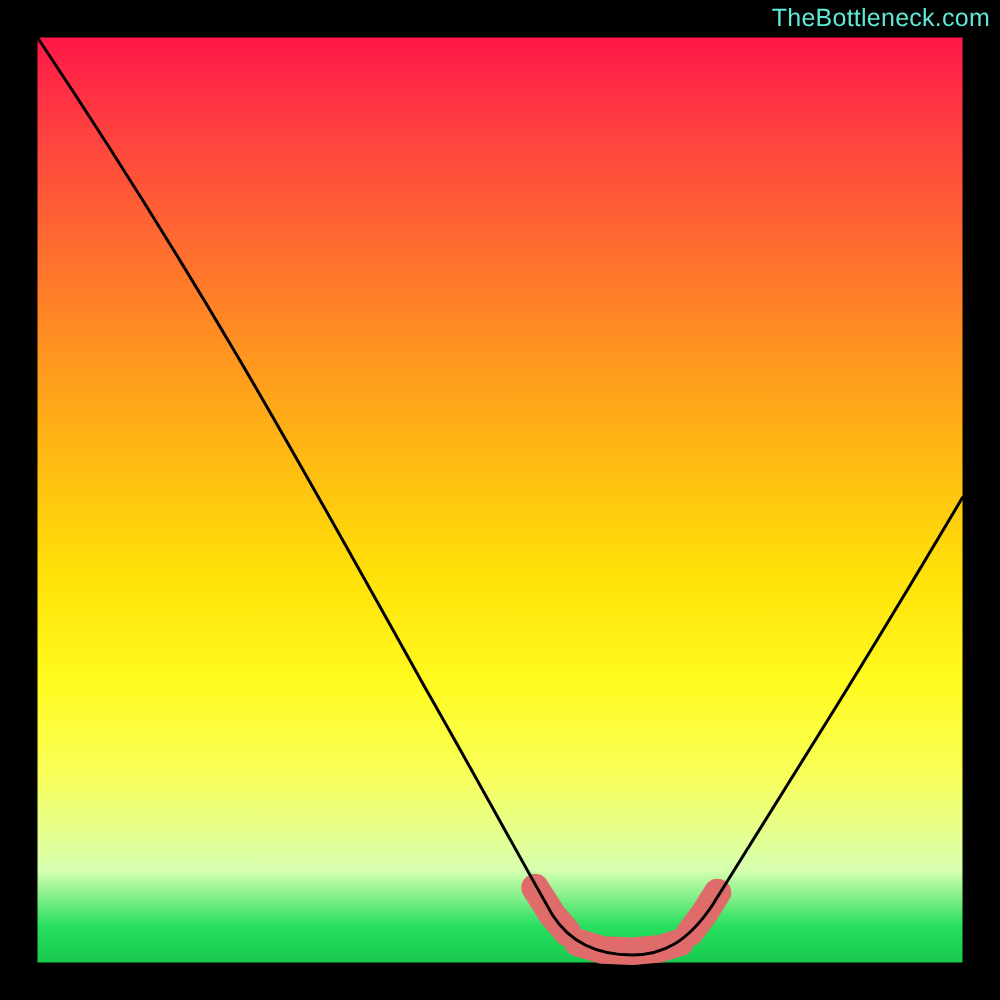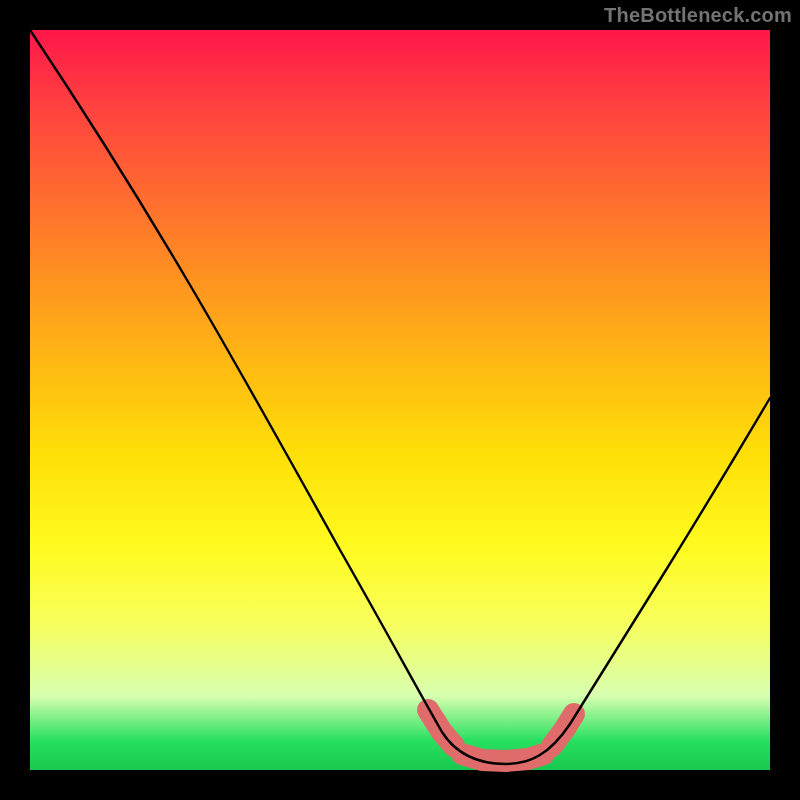--- a/index.html
+++ b/index.html
@@ -38,23 +38,23 @@
       #f8ff5c 80%,
       #d8ffb0 90%,
       #28e060 96%,
       #17c94e 100%
     );
   }
   .watermark {
     position: absolute;
     top: 4px;
     right: 8px;
-    color: #737373;
+    color: #5eead4;
     font-size: 20px;
-    font-weight: 700;
+    font-weight: 400;
     letter-spacing: 0.2px;
     user-select: none;
   }
   svg.curve {
     position: absolute;
     left: 0;
     top: 0;
     width: 740px;
     height: 740px;
     overflow: visible;

